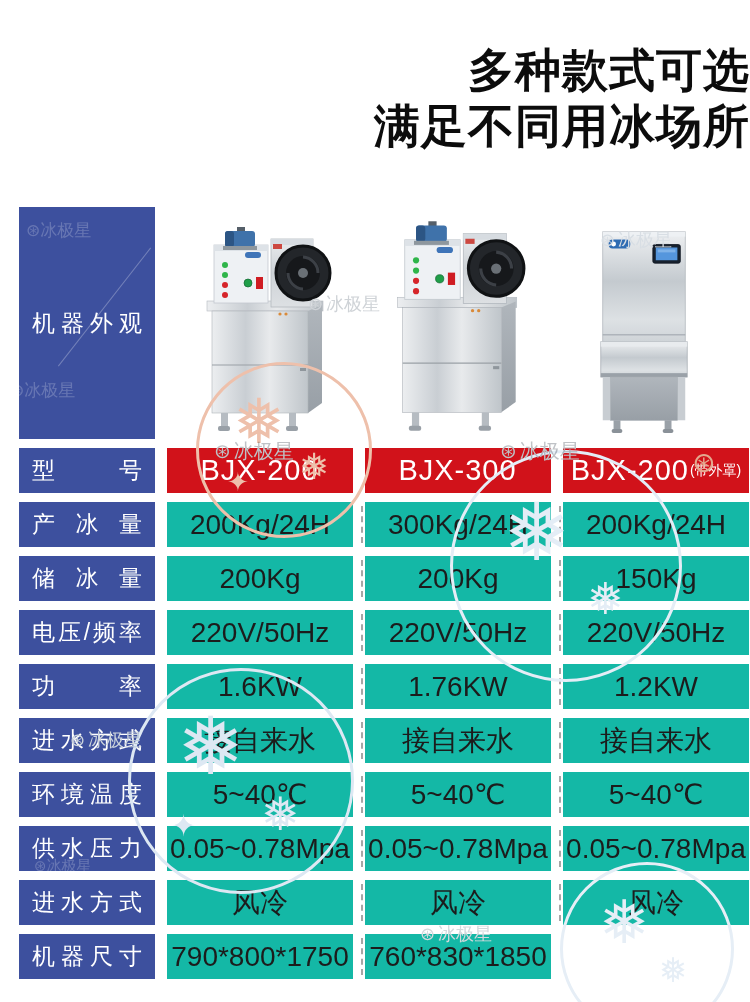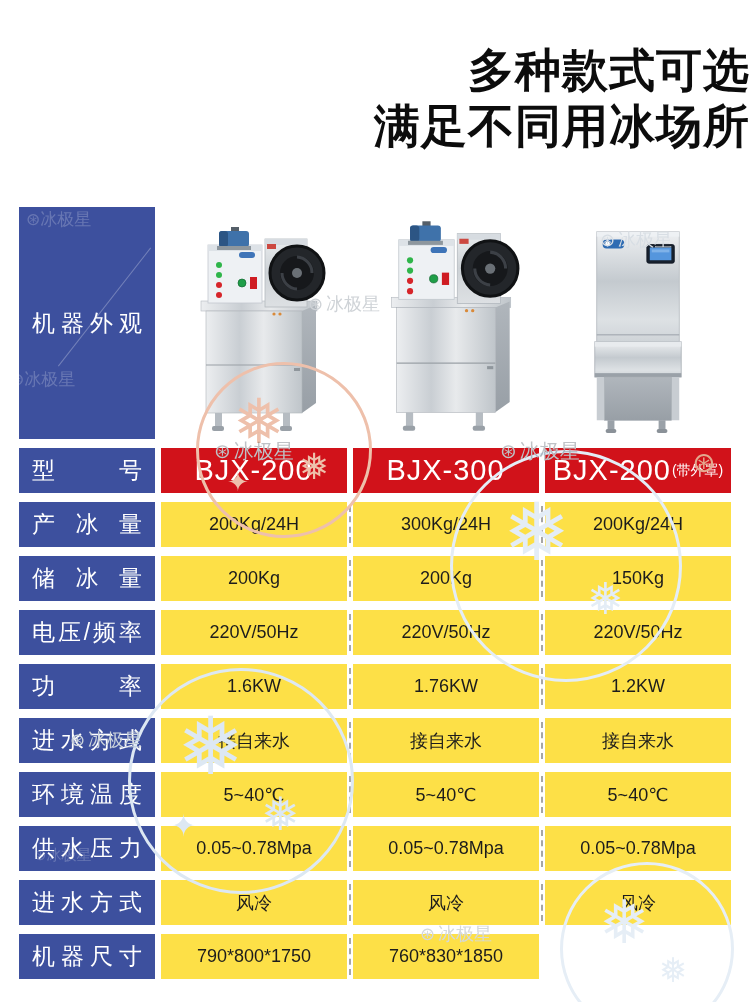--- a/index.html
+++ b/index.html
@@ -7,39 +7,39 @@
     width:750px;height:1002px;position:relative;overflow:hidden;
     background:#ffffff;
     font-family:"Liberation Sans","DejaVu Sans",sans-serif;
   }
   
   .title{position:absolute;top:42px;left:0;right:0;text-align:right;
     font-size:46px;font-weight:900;color:#0c0c0c;line-height:56px;letter-spacing:1px;}
   
   .spec-table{position:absolute;left:19px;top:207px;width:712px;}
   .row{display:grid;grid-template-columns:136px 186px 186px 186px;column-gap:6px;
-       height:45px;margin-bottom:9px;}
+       height:45px;margin-bottom:9px;gap:12px;}
   .row-appearance{height:232px;}
   .cell{display:flex;align-items:center;position:relative;}
   .lab{background:#3d509e;color:#ffffff;font-size:23px;padding:0 13px;}
   .lab .jt{display:block;width:100%;text-align:justify;text-align-last:justify;white-space:nowrap;}
   .model{background:#d1121a;color:#ffffff;justify-content:center;
          font-size:29px;letter-spacing:1px;}
   .model .sfx{font-size:14px;letter-spacing:0;margin-left:1px;}
-  .val{background:#fde047;justify-content:center;font-size:18px;color:#1c1c1c;}
+  .val{background:#14b8a6;justify-content:center;font-size:28px;color:#1c1c1c;}
   .val + .val::before{content:"";position:absolute;left:-4px;top:4px;height:calc(100% - 8px);
          border-left:2px dashed #a6a6a6;}
   .img-strip{grid-column:2 / 5;display:grid;grid-template-columns:186px 186px 186px;
          column-gap:6px;background:#ffffff;}
   .img-cell{display:flex;align-items:flex-end;justify-content:center;padding-bottom:2px;}
   
   .wm-layer{position:absolute;inset:0;pointer-events:none;z-index:9;}
   .wm-t{position:absolute;font-size:20px;color:#bfc2c6;white-space:nowrap;}
   .wm-t .ic{margin-right:3px;}
-  .wm-tw{position:absolute;font-size:17px;color:rgba(255,255,255,0.22);white-space:nowrap;}
+  .wm-tw{position:absolute;font-size:17px;color:rgba(255,255,255,0.22);white-space:nowrap;margin-top:11px;}
   .wm-ring{position:absolute;border-radius:50%;border:3px solid currentColor;
            mix-blend-mode:multiply;}
   .wm-ring span{position:absolute;line-height:1;}
   .wm-line{position:absolute;width:1px;background:rgba(255,255,255,0.28);}
   svg{display:block;}
 </style>
 </head>
 <body>
 
 <svg width="0" height="0" style="position:absolute">

